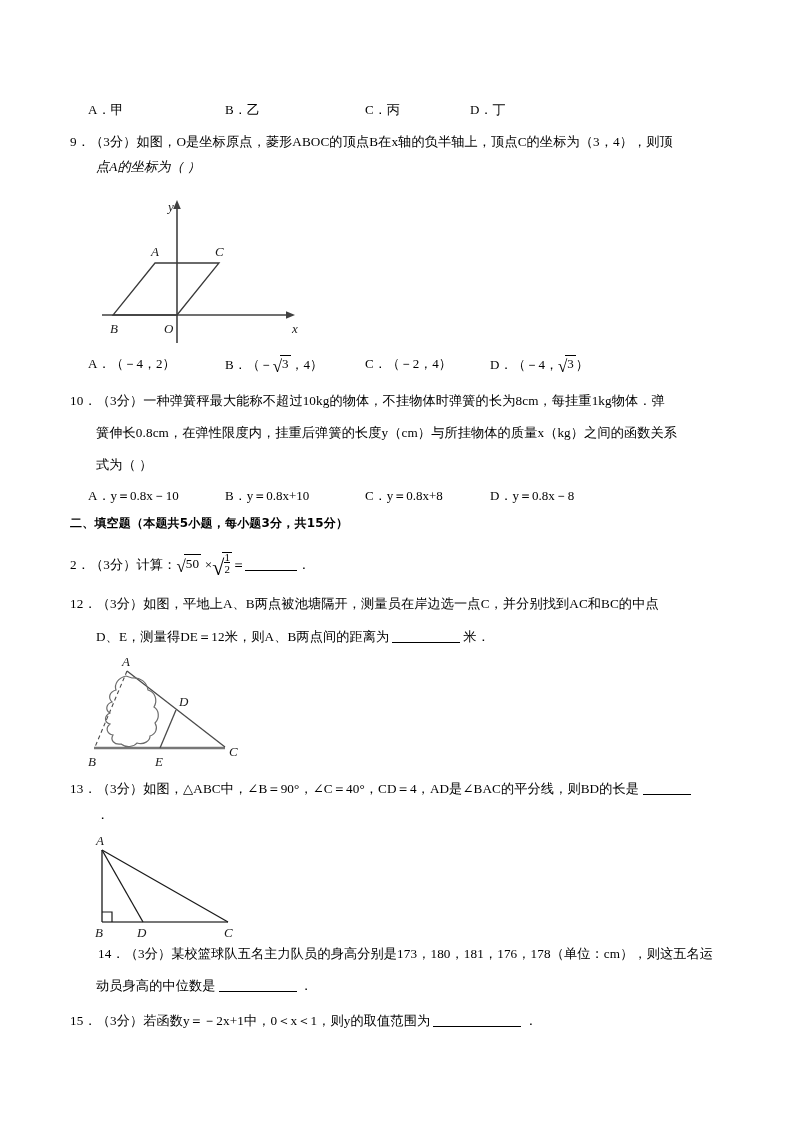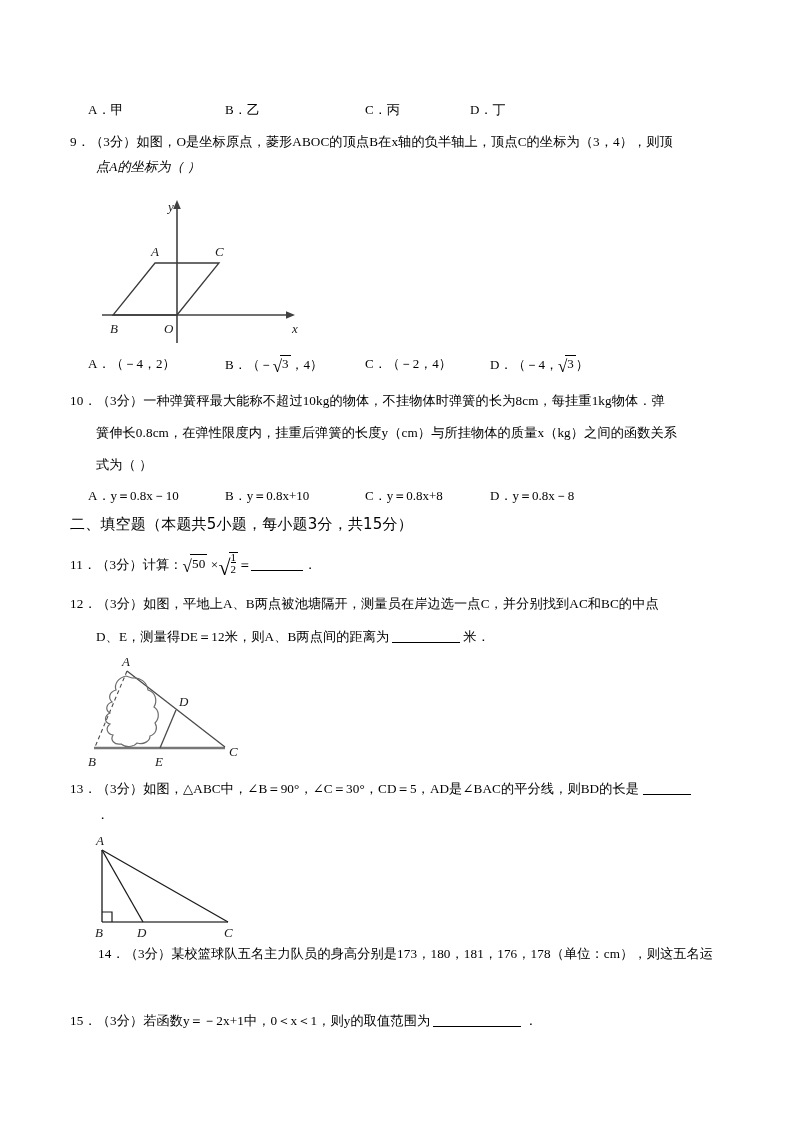--- a/index.html
+++ b/index.html
@@ -30,23 +30,23 @@
     line-height: 17px;
     letter-spacing: 0.1px;
   }
   .opt {
     position: absolute;
     font-size: 13px;
     white-space: nowrap;
   }
   .sect-head {
     position: absolute;
-    font-weight: normal;
+    font-weight: bold;
     font-family: "DejaVu Sans", "Liberation Sans", sans-serif;
-    font-size: 15px;
+    font-size: 12px;
     letter-spacing: 0.2px;
     white-space: nowrap;
   }
   .blank-u {
     display: inline-block;
     border-bottom: 1px solid #000;
     height: 12px;
     vertical-align: -2px;
   }
   .fig { position: absolute; }
@@ -127,21 +127,21 @@
   <div class="row qline" style="left:96px; top:456px;">式为（    ）</div>
 
   <div class="row opt" style="left:88px; top:487px;">A．y＝0.8x－10</div>
   <div class="row opt" style="left:225px; top:487px;">B．y＝0.8x+10</div>
   <div class="row opt" style="left:365px; top:487px;">C．y＝0.8x+8</div>
   <div class="row opt" style="left:490px; top:487px;">D．y＝0.8x－8</div>
 
   <div class="sect-head" style="left:70px; top:515px;">二、填空题（本题共5小题，每小题3分，共15分）</div>
 
   <div class="row qline" style="left:70px; top:552px;">
-    <span>11．（3分）计算：</span><span class="radical">√</span><span class="rad-body">50</span>
+    <span>2．（3分）计算：</span><span class="radical">√</span><span class="rad-body">50</span>
     <span>×</span><span class="radical" style="font-size:22px; vertical-align:-6px;">√</span><span class="rad-body" style="padding:0 2px;"><span class="frac"><span class="numr">1</span><br><span class="den">2</span></span></span><span>＝</span><span class="blank-u" style="width:52px;"></span><span>．</span>
   </div>
 
   <div class="row qline" style="left:70px; top:595px;">12．（3分）如图，平地上A、B两点被池塘隔开，测量员在岸边选一点C，并分别找到AC和BC的中点</div>
   <div class="row qline" style="left:96px; top:628px;">
     <span>D、E，测量得DE＝12米，则A、B两点间的距离为</span><span class="blank-u" style="width:68px; margin:0 3px;"></span><span>米．</span>
   </div>
 
   <div class="fig" style="left:82px; top:652px;">
     <svg width="270" height="120" viewBox="0 0 270 120">
@@ -164,21 +164,21 @@
 
       <text class="lbl" x="40" y="14">A</text>
       <text class="lbl" x="6" y="114">B</text>
       <text class="lbl" x="147" y="104">C</text>
       <text class="lbl" x="97" y="54">D</text>
       <text class="lbl" x="73" y="114">E</text>
     </svg>
   </div>
 
   <div class="row qline" style="left:70px; top:780px;">
-    <span>13．（3分）如图，△ABC中，∠B＝90°，∠C＝30°，CD＝5，AD是∠BAC的平分线，则BD的长是</span><span class="blank-u" style="width:48px; margin-left:4px;"></span>
+    <span>13．（3分）如图，△ABC中，∠B＝90°，∠C＝40°，CD＝4，AD是∠BAC的平分线，则BD的长是</span><span class="blank-u" style="width:48px; margin-left:4px;"></span>
   </div>
   <div class="row qline" style="left:96px; top:806px;">．</div>
 
   <div class="fig" style="left:88px; top:832px;">
     <svg width="250" height="108" viewBox="0 0 250 108">
 
       <line x1="14" y1="90" x2="140" y2="90" stroke="#777777" stroke-width="2.2"></line>
 
       <line x1="14" y1="18" x2="14" y2="90" stroke="#1a1a1a" stroke-width="1.3"></line>
 
@@ -189,18 +189,21 @@
       <polyline points="14,80 24,80 24,90" fill="none" stroke="#1a1a1a" stroke-width="1.2"></polyline>
 
       <text class="lbl" x="8" y="13">A</text>
       <text class="lbl" x="7" y="105">B</text>
       <text class="lbl" x="49" y="105">D</text>
       <text class="lbl" x="136" y="105">C</text>
     </svg>
   </div>
 
   <div class="row qline" style="left:70px; top:945px;margin-left:28px;">14．（3分）某校篮球队五名主力队员的身高分别是173，180，181，176，178（单位：cm），则这五名运</div>
+  <div class="row qline" style="left:96px; top:977px;">
+    <span>动员身高的中位数是</span><span class="blank-u" style="width:78px; margin:0 3px;"></span><span>．</span>
+  </div>
 
   <div class="row qline" style="left:70px; top:1012px;">
     <span>15．（3分）若函数y＝－2x+1中，0＜x＜1，则y的取值范围为</span><span class="blank-u" style="width:88px; margin:0 3px;"></span><span>．</span>
   </div>
 
 </div>
 
 </body></html>

